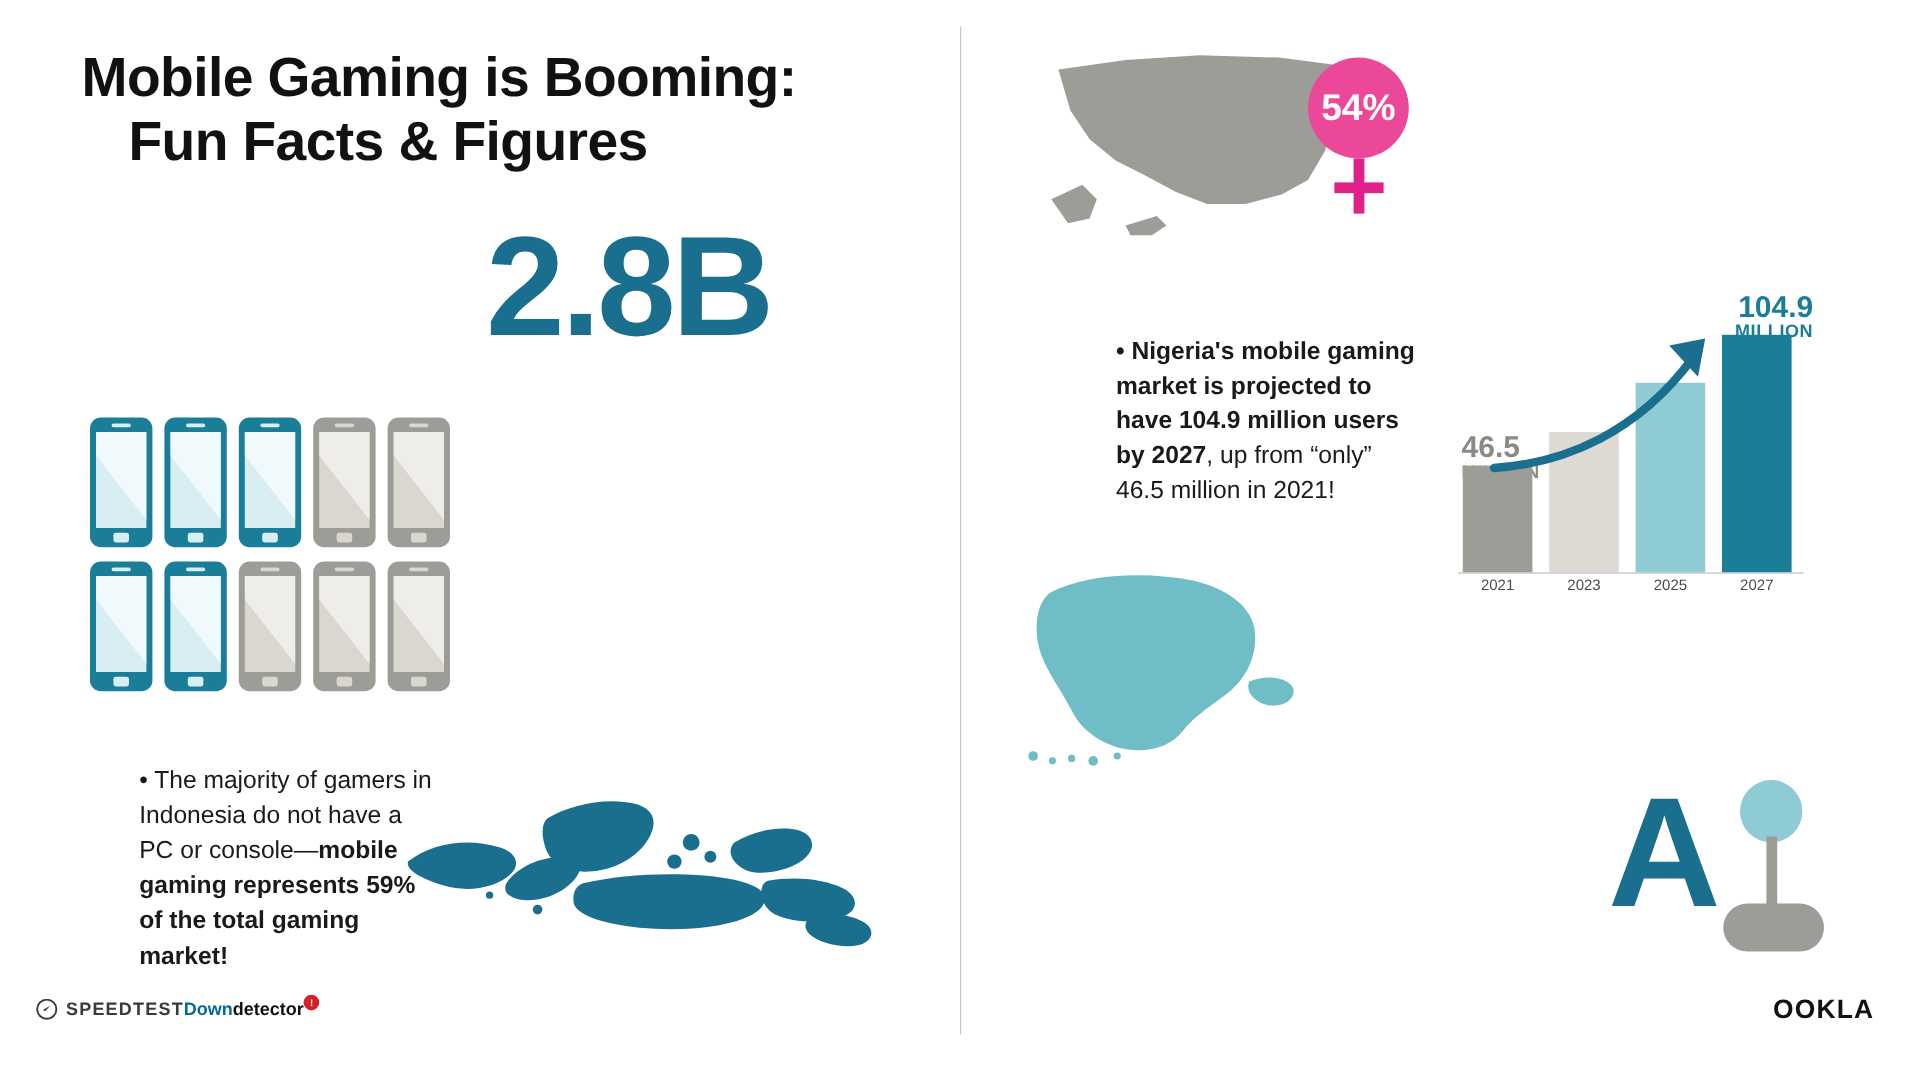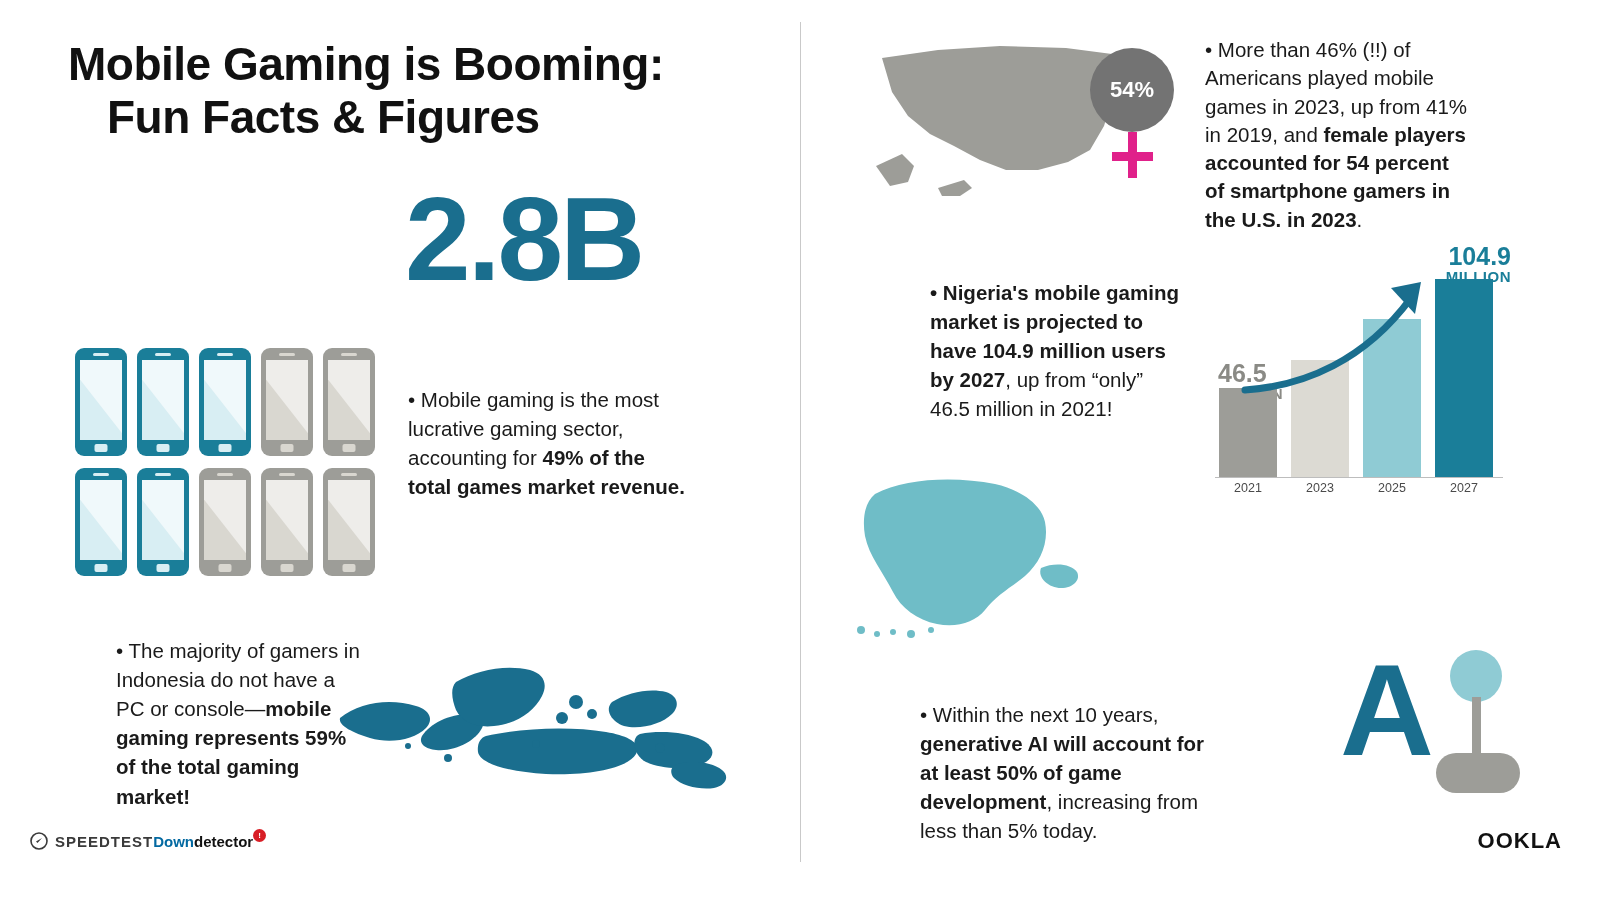--- a/index.html
+++ b/index.html
@@ -90,23 +90,23 @@
     position:absolute;right:-13px;top:-4px;width:13px;height:13px;border-radius:50%;
     background:#d81e26;color:#fff;font-size:8px;line-height:13px;text-align:center;font-weight:bold;
   }
 
   
   .us-map{position:absolute;left:868px;top:30px;width:270px;height:180px;}
   .venus{
     position:absolute;left:1090px;top:48px;width:84px;height:130px;
   }
   .venus .circle{
-    width:84px;height:84px;border-radius:50%;background:#737373;
+    width:84px;height:84px;border-radius:50%;background:#ec4899;
     display:flex;align-items:center;justify-content:center;
-    color:#fff;font-weight:bold;font-size:22px;
+    color:#fff;font-weight:bold;font-size:31px;
   }
   .venus .stem{position:absolute;left:38px;top:84px;width:9px;height:46px;background:#e0218a;}
   .venus .cross{position:absolute;left:22px;top:104px;width:41px;height:9px;background:#e0218a;}
 
   .fact-us{
     position:absolute;left:1205px;top:36px;width:265px;
     font-size:20.5px;line-height:1.38;
   }
 
   .fact-nigeria{
@@ -215,23 +215,20 @@
           <span class="home"></span>
         </div>
       <div class="phone gray">
           <span class="speaker"></span>
           <span class="screen"></span>
           <span class="home"></span>
         </div>
     </div>
   </div>
 
-  <div class="fact-49">
-    <span>• Mobile gaming is the most lucrative gaming sector, accounting for </span><b>49% of the total games market revenue.</b>
-  </div>
 
   <div class="fact-indonesia">
     <span>• The majority of gamers in Indonesia do not have a PC or console—</span><b>mobile gaming represents 59% of the total gaming market!</b>
   </div>
 
   <div class="indonesia-map">
     <svg viewBox="0 0 400 170" width="400" height="170" aria-hidden="true">
       <g fill="#1a6e8e">
         <path d="M10 78 C30 62 60 58 86 66 C100 70 104 80 96 88 C84 100 60 104 40 98 C24 93 8 86 10 78 Z"></path>
         <path d="M92 96 C100 84 118 74 140 74 C150 74 156 80 152 88 C146 100 126 112 106 110 C96 109 88 104 92 96 Z"></path>
@@ -273,23 +270,20 @@
       </g>
     </svg>
   </div>
 
   <div class="venus">
     <div class="circle">54%</div>
     <div class="stem"></div>
     <div class="cross"></div>
   </div>
 
-  <div class="fact-us">
-    <span>• More than 46% (!!) of Americans played mobile games in 2023, up from 41% in 2019, and </span><b>female players accounted for 54 percent of smartphone gamers in the U.S. in 2023</b><span>.</span>
-  </div>
 
   <div class="fact-nigeria">
     <b>• Nigeria's mobile gaming market is projected to have 104.9 million users by 2027</b><span>, up from “only” 46.5 million in 2021!</span>
   </div>
 
   <div class="chart">
     <div class="lbl-465">
       <span>46.5</span>
       <small>MILLION</small>
     </div>
@@ -336,23 +330,20 @@
         <circle cx="16" cy="160" r="4"></circle>
         <circle cx="32" cy="164" r="3"></circle>
         <circle cx="48" cy="162" r="3"></circle>
         <circle cx="66" cy="164" r="4"></circle>
         <circle cx="86" cy="160" r="3"></circle>
       </g>
     </svg>
   </div>
 
 
-  <div class="fact-ai">
-    <span>• Within the next 10 years, </span><b>generative AI will account for at least 50% of game development</b><span>, increasing from less than 5% today.</span>
-  </div>
 
   <div class="ai-art">
     <div class="ai-letter">A</div>
     <div class="joy-ball"></div>
     <div class="joy-stick"></div>
     <div class="joy-base"></div>
   </div>
 
   <div class="ookla">
     <span>OOKLA</span>

